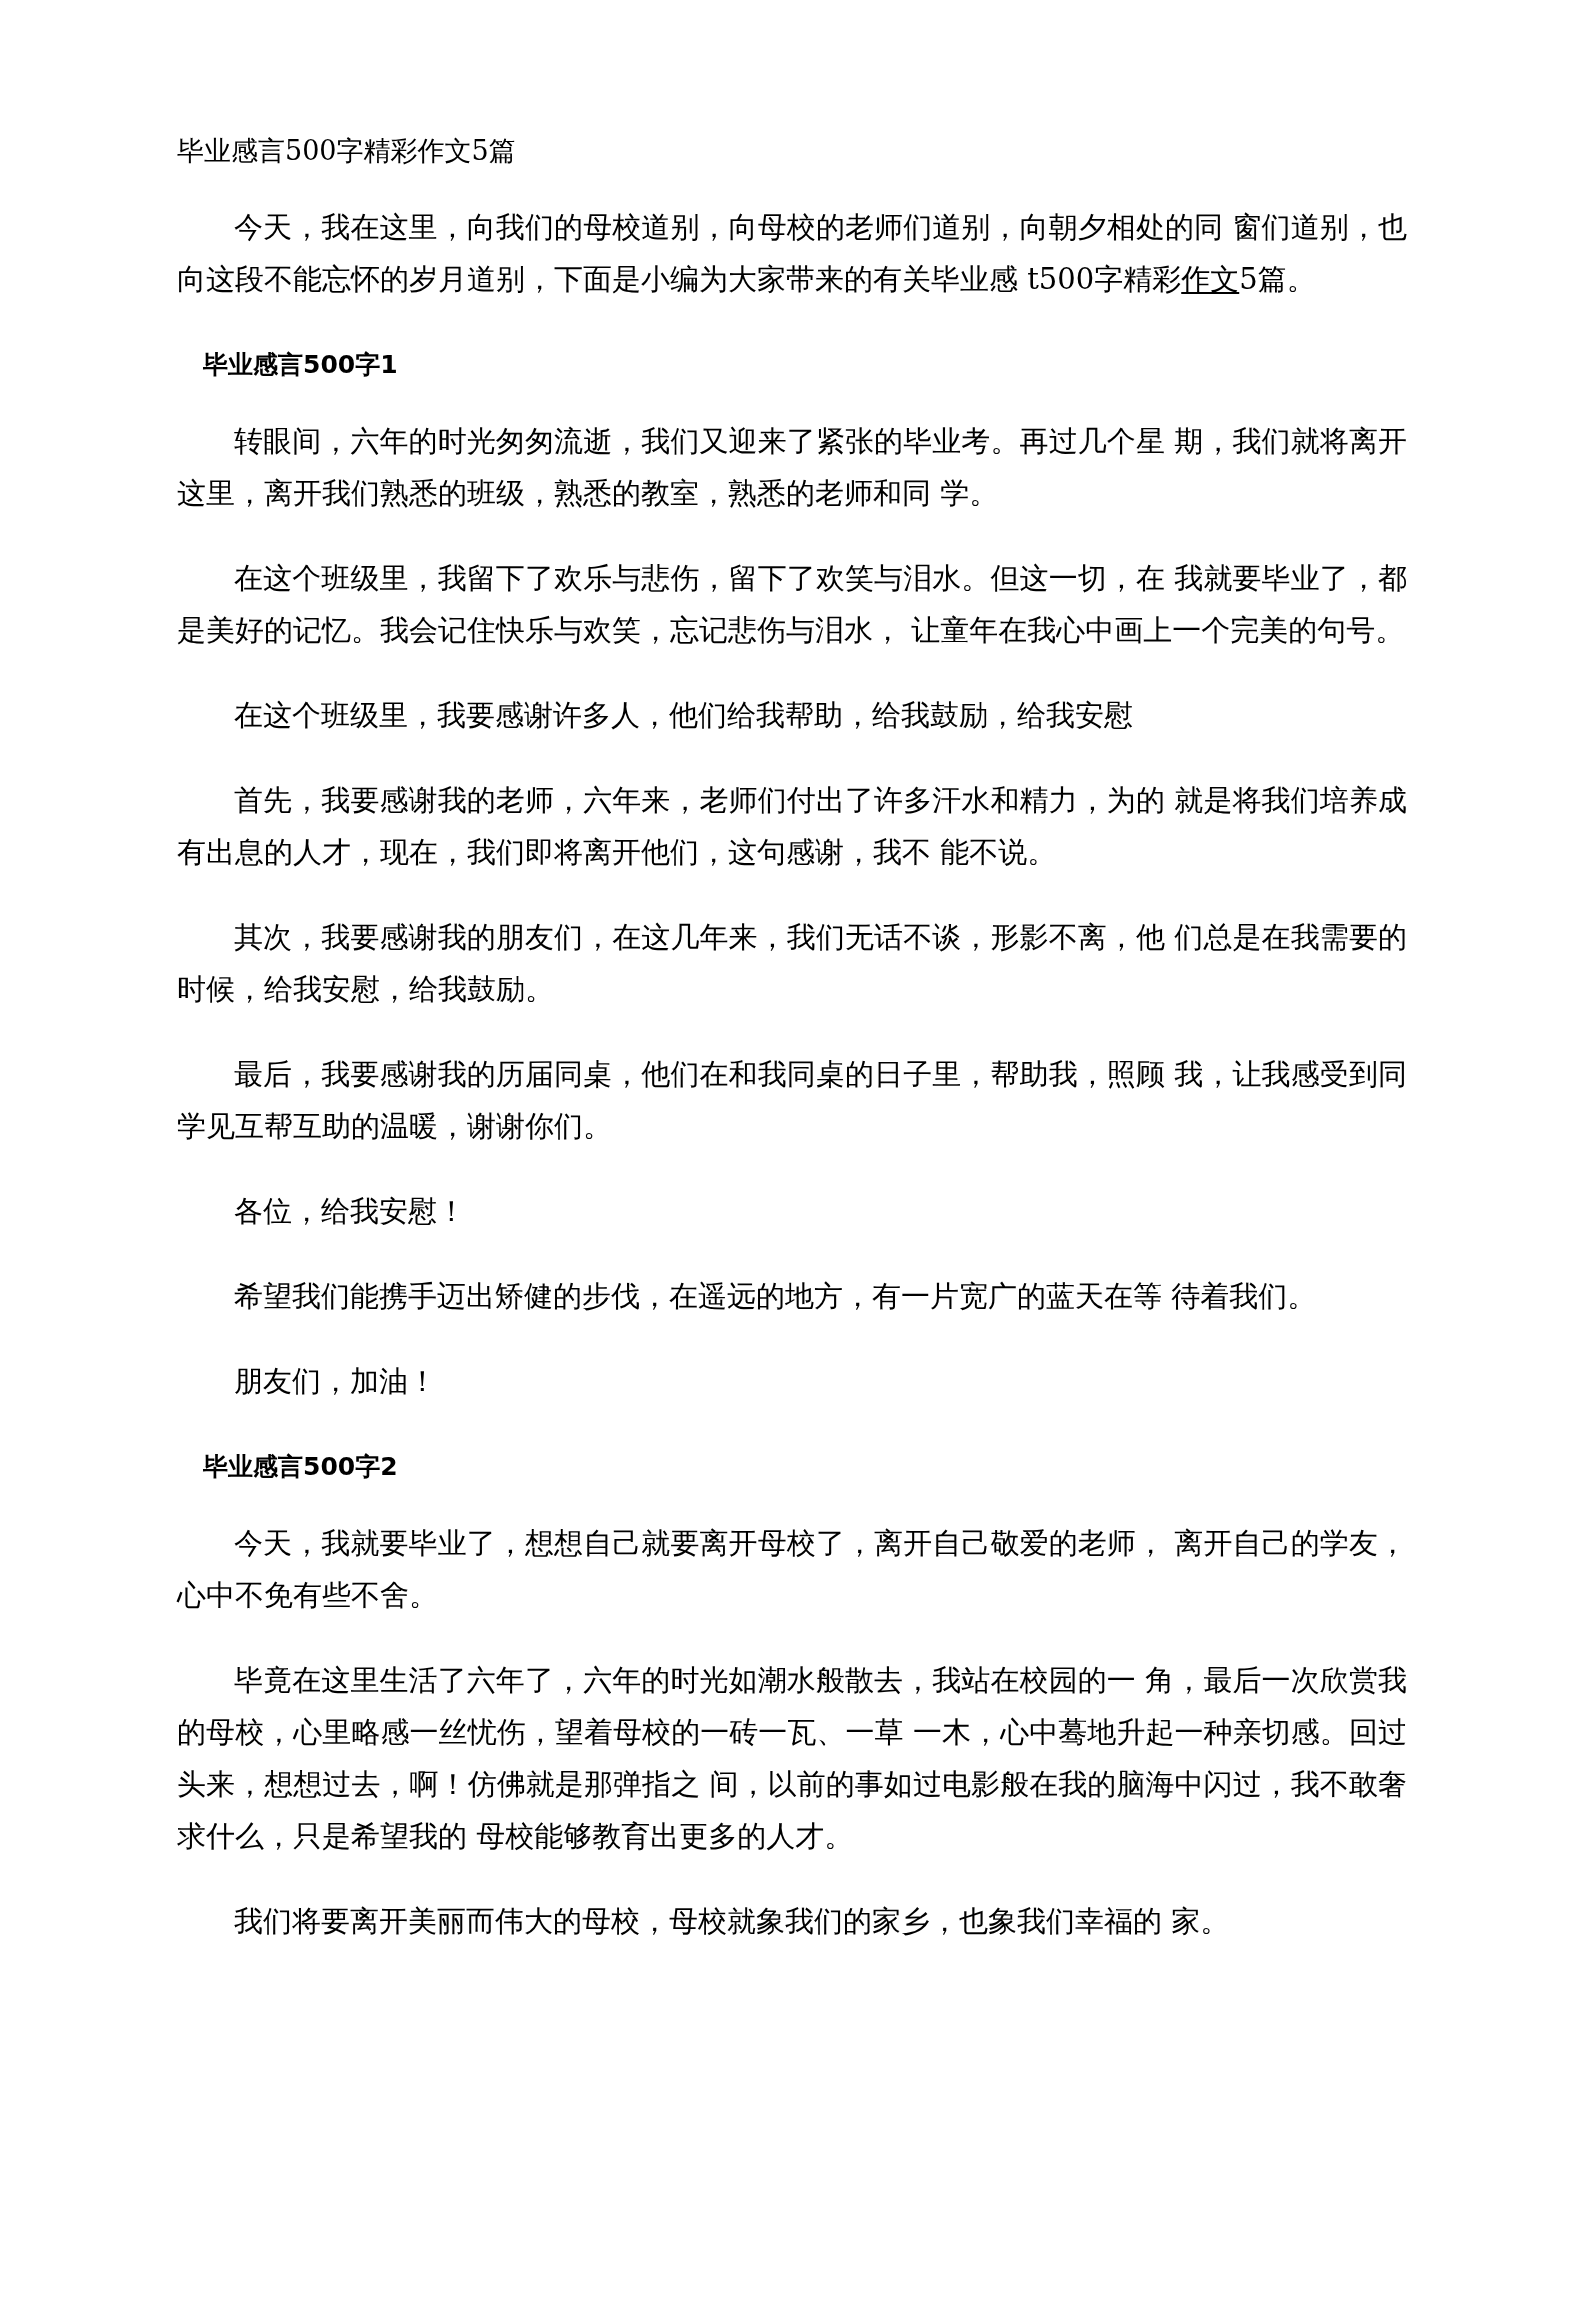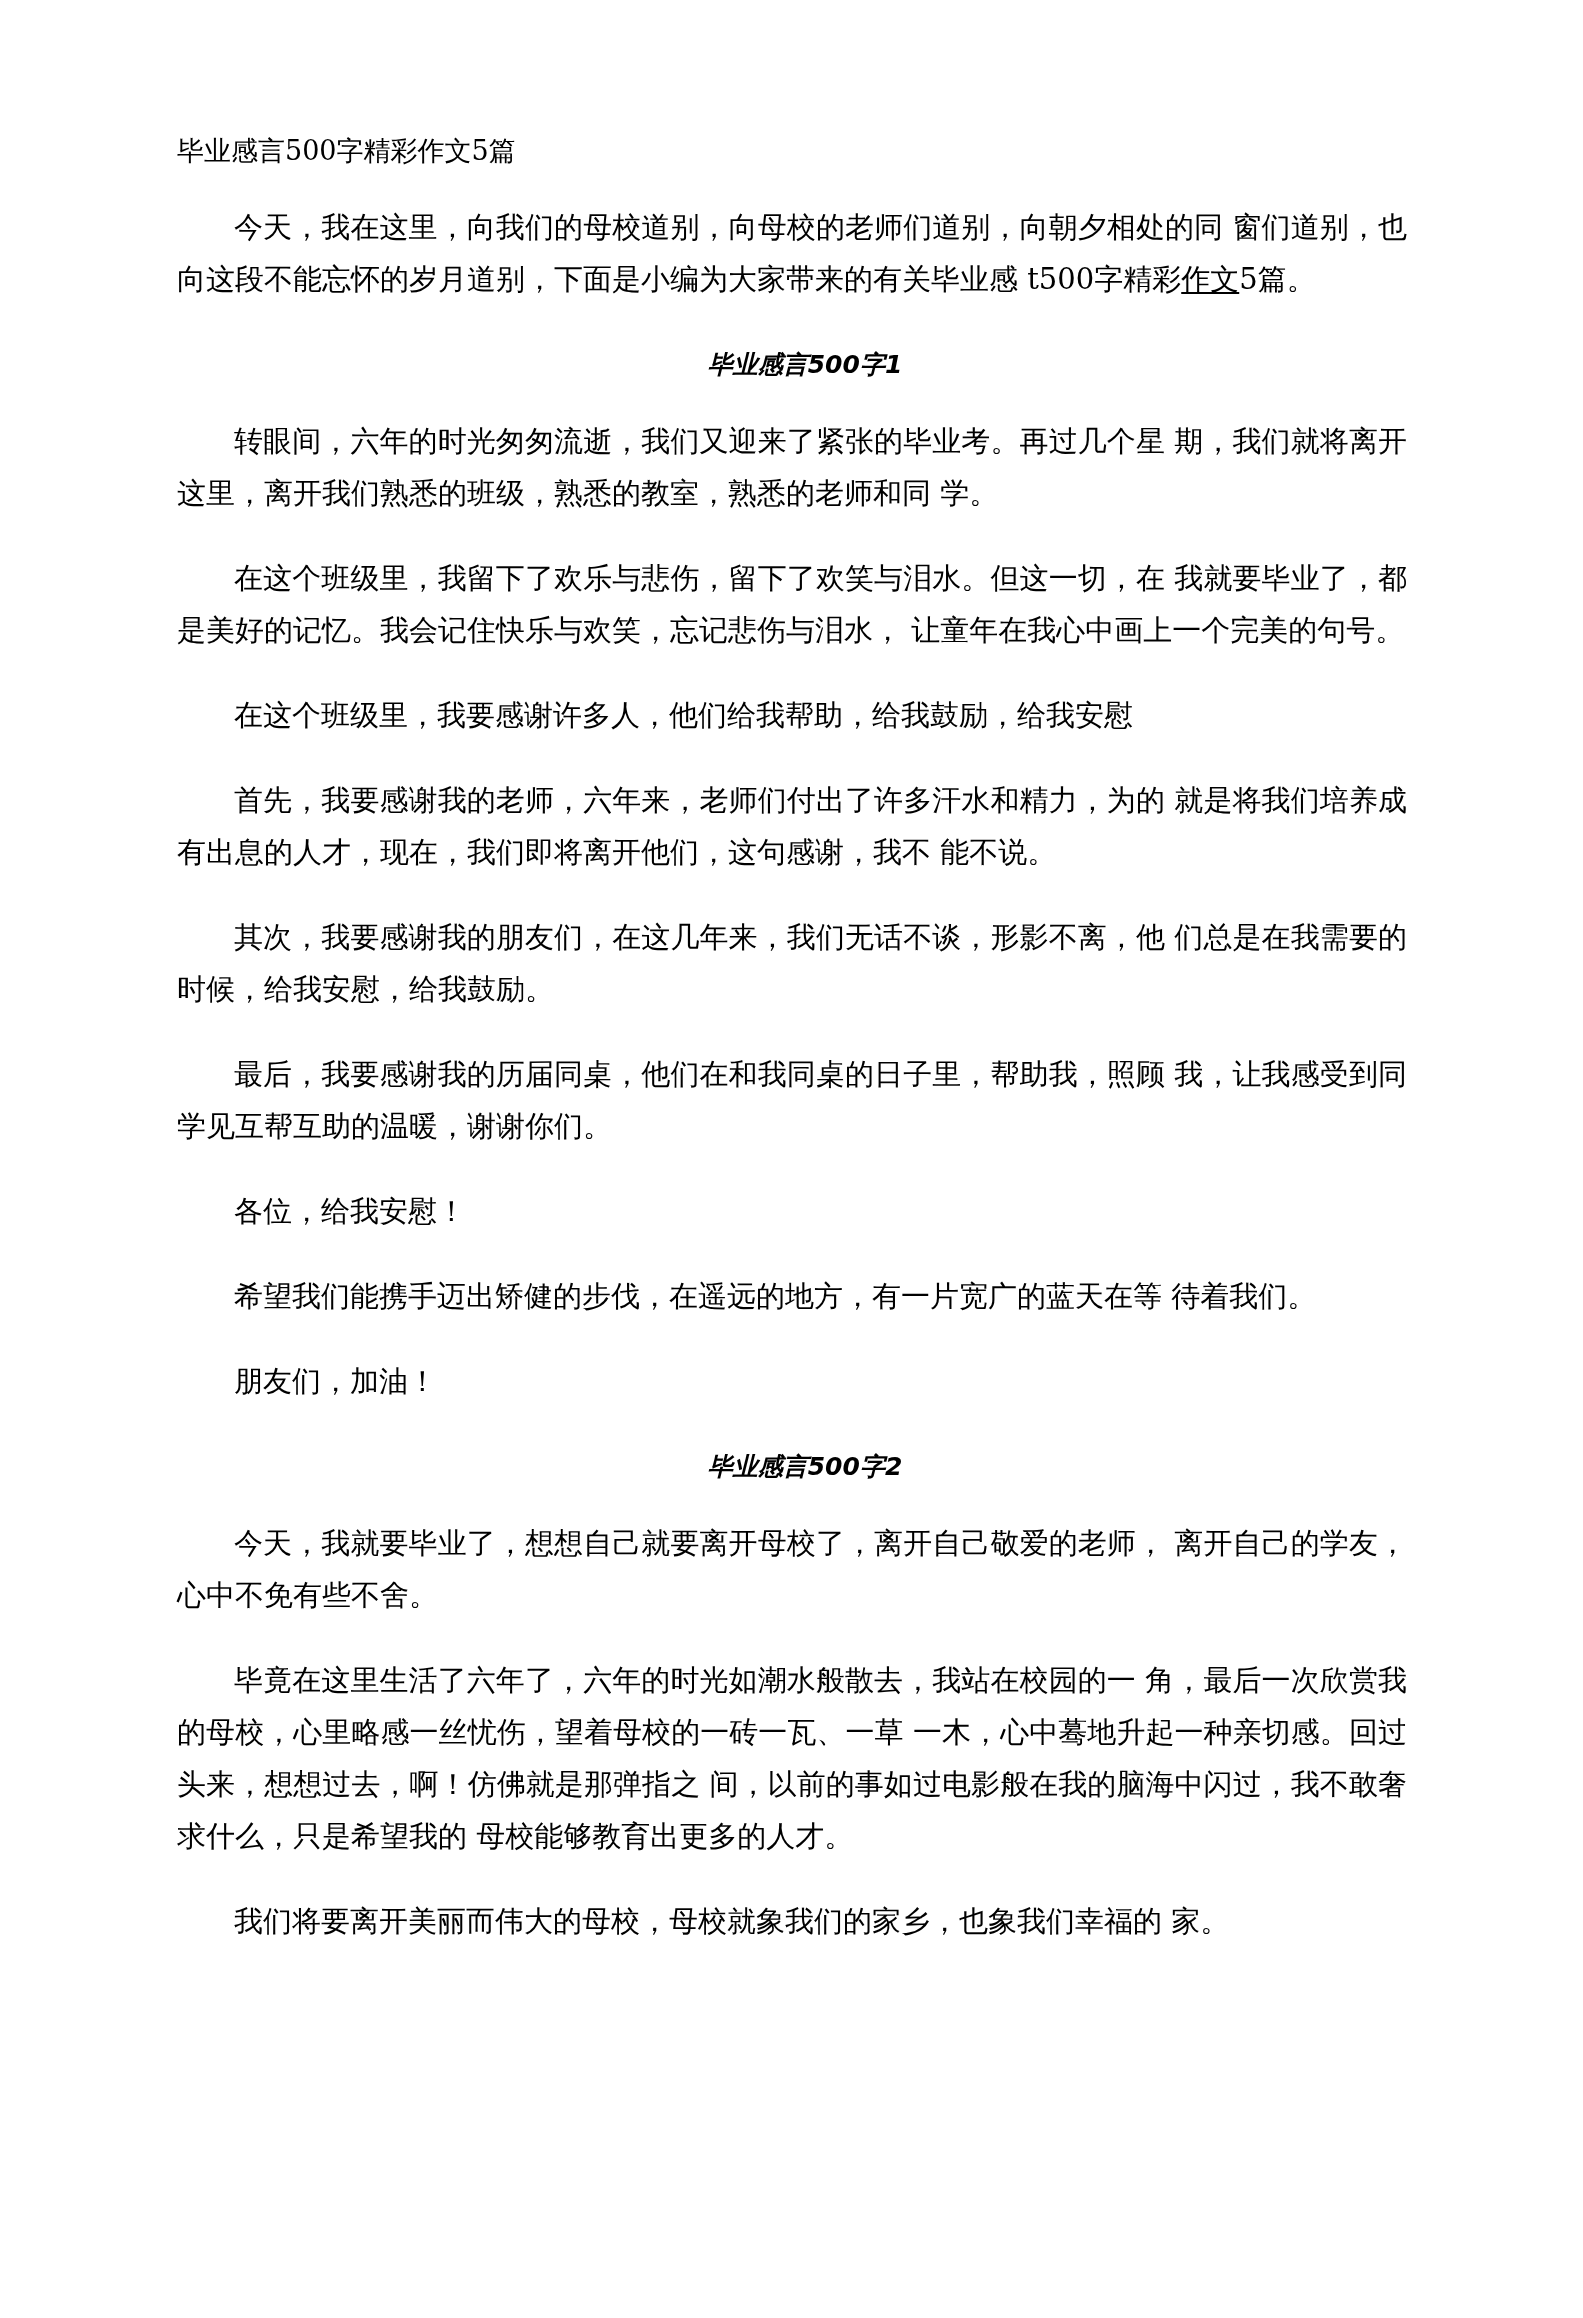--- a/index.html
+++ b/index.html
@@ -39,22 +39,21 @@
   }
 
   
   .section-heading {
     font-family: "DejaVu Sans", "Liberation Sans", sans-serif;
     font-size: 25px;
     font-weight: 700;
     line-height: 1.4;
     margin: 42px 0 33px 0;
     text-indent: 26px;
-    text-align: center;
-    font-style: italic;
+    text-align: left;
   }
 
   
   .para {
     font-family: "DejaVu Serif", "Liberation Serif", serif;
     font-size: 29px;
     font-weight: 400;
     line-height: 52px;
     margin: 0 0 33px 0;
     text-indent: 57px;

